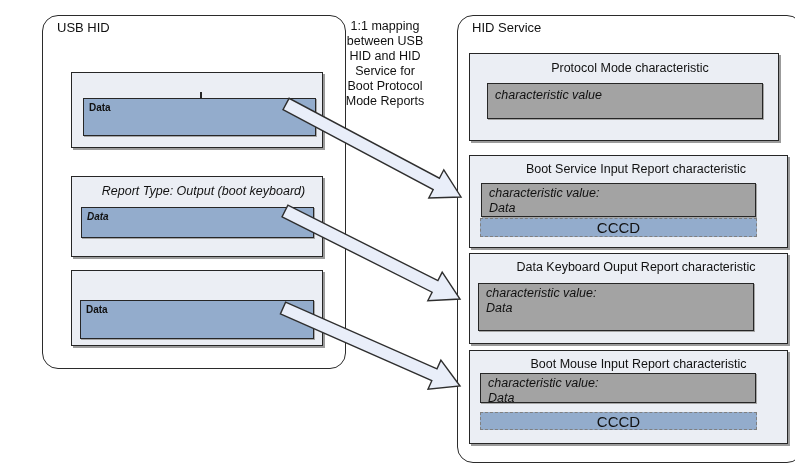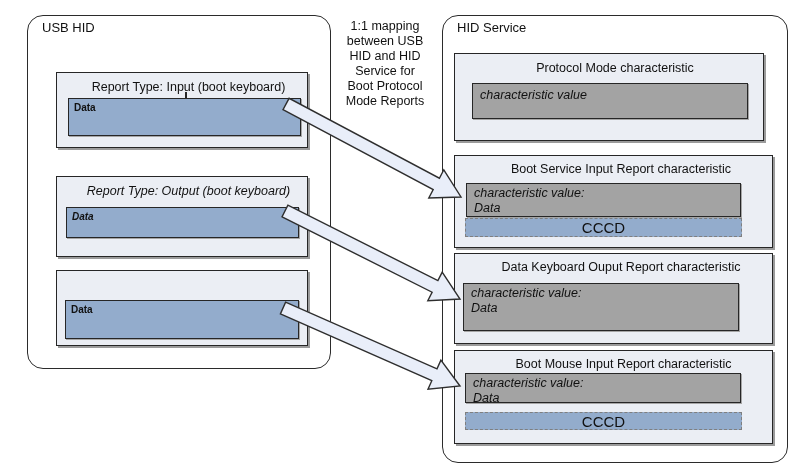--- a/index.html
+++ b/index.html
@@ -1,19 +1,19 @@
 <!DOCTYPE html>
 <html><head>
 <meta charset="utf-8">
 <style>
   html,body{margin:0;padding:0;background:#fff;}
   .canvas{position:relative;width:795px;height:465px;background:#ffffff;overflow:hidden;
           font-family:"Liberation Sans", sans-serif;color:#1a1a1a;}
 
-  .group-container{position:absolute;background:#ffffff;border:1.6px solid #2b2b2b;border-radius:16px;}
+  .group-container{position:absolute;background:#ffffff;border:1.6px solid #2b2b2b;border-radius:16px;margin-left:15px;}
   .group-label{position:absolute;left:14px;top:4px;font-size:13px;color:#111;}
 
   .panel-box{position:absolute;background:#ebeef4;border:1.4px solid #262626;box-shadow:2px 2px 0 #9b9b9b;}
   .panel-title{margin:7px 0 0 13px;font-size:12.5px;color:#111;text-align:center;}
 
   .data-box{position:absolute;background:#93accc;border:1.3px solid #262626;box-shadow:1px 1px 0 #a6a6a6;}
   .data-label{margin:3px 0 0 5px;font-size:10px;font-weight:bold;color:#111;}
 
   .value-box{position:absolute;background:#a3a3a3;border:1.3px solid #262626;box-shadow:1px 1px 0 #a6a6a6;font-style:italic;}
   .value-label{margin:2px 0 0 7px;font-size:12.5px;line-height:14.5px;color:#111;white-space:pre-line;}
@@ -32,21 +32,20 @@
 </style>
 </head>
 <body>
 
 <div class="canvas">
 
   <div class="group-container" style="left:27px;top:15px;width:302px;height:352px;">
     <div class="group-label">USB HID</div>
 
     <div class="panel-box" style="left:28px;top:56px;width:250px;height:74px;">
-      <div class="panel-title">Report Type: Input (boot keyboard)</div>
       <div class="tick" style="left:128px;top:19px;"></div>
       <div class="data-box" style="left:11px;top:25px;width:231px;height:36px;">
         <div class="data-label">Data</div>
       </div>
     </div>
 
     <div class="panel-box" style="left:28px;top:160px;width:250px;height:79px;font-style:italic;">
       <div class="panel-title">Report Type: Output (boot keyboard)</div>
       <div class="data-box" style="left:9px;top:30px;width:231px;height:29px;">
         <div class="data-label">Data</div>

